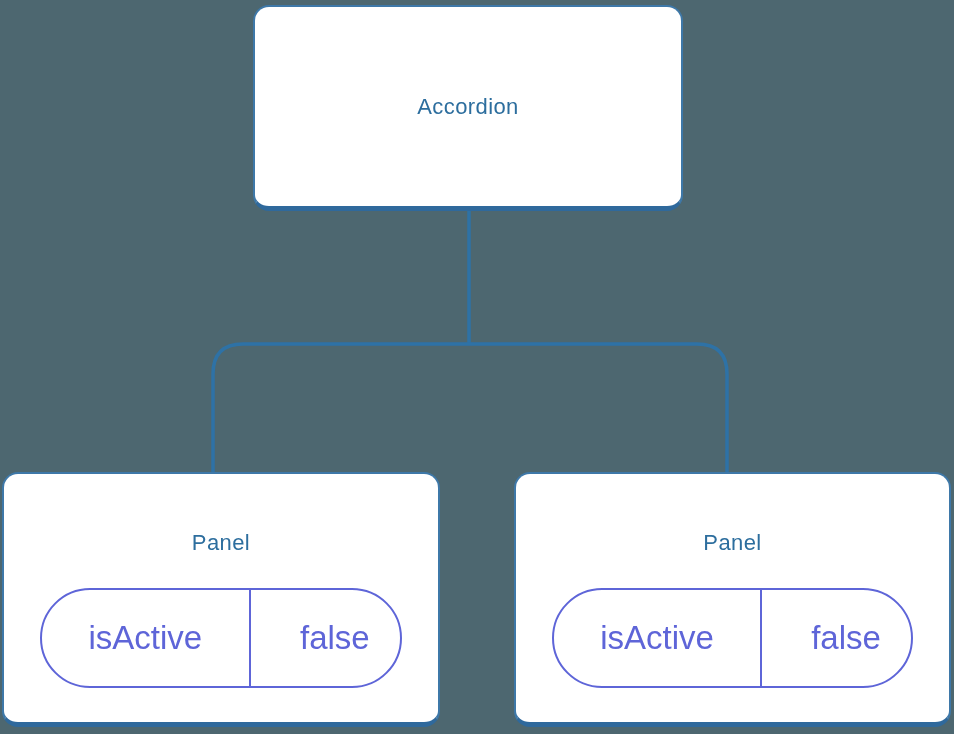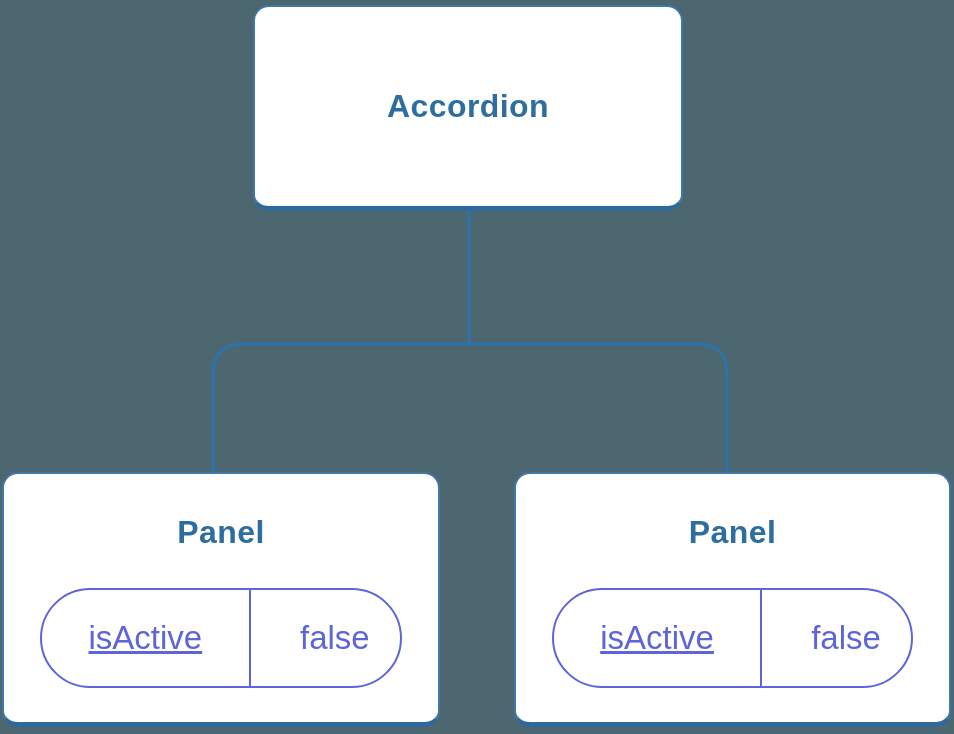--- a/index.html
+++ b/index.html
@@ -45,27 +45,27 @@
     left: 253px; top: 5px;
     width: 430px; height: 206px;
     display: flex;
     align-items: center;
     justify-content: center;
   }
   .panel-left  { left: 2px;   top: 472px; width: 438px; height: 255px; }
   .panel-right { left: 514px; top: 472px; width: 437px; height: 255px; }
   .box-title {
     color: var(--title-text);
-    font-size: 32px;
-    font-weight: 700;
+    font-size: 22px;
+    font-weight: 400;
     letter-spacing: 0.4px;
   }
   .panel-title {
     position: absolute;
-    top: 40px; left: 0; right: 0;
+    top: 56px; left: 0; right: 0;
     text-align: center;
   }
   .state-pill {
     position: absolute;
     top: 114px; left: 36px; right: 36px;
     height: 100px;
     border: 2px solid var(--state-accent);
     border-radius: 50px;
     display: flex;
     overflow: hidden;
@@ -75,21 +75,20 @@
     display: flex;
     align-items: center;
     justify-content: center;
     color: var(--state-accent);
     font-size: 33px;
     font-weight: 500;
   }
   .state-key {
     flex: 0 0 58.3%;
     border-right: 2px solid var(--state-accent);
-    text-decoration: underline;
   }
   .state-value { flex: 1 1 auto; margin-left: 19px; }
 </style>
 </head>
 <body>
 
 <div class="canvas">
 
   <svg class="connectors" viewBox="0 0 954 734" xmlns="http://www.w3.org/2000/svg" aria-hidden="true">
     <path d="M469 211 L469 344"></path>

